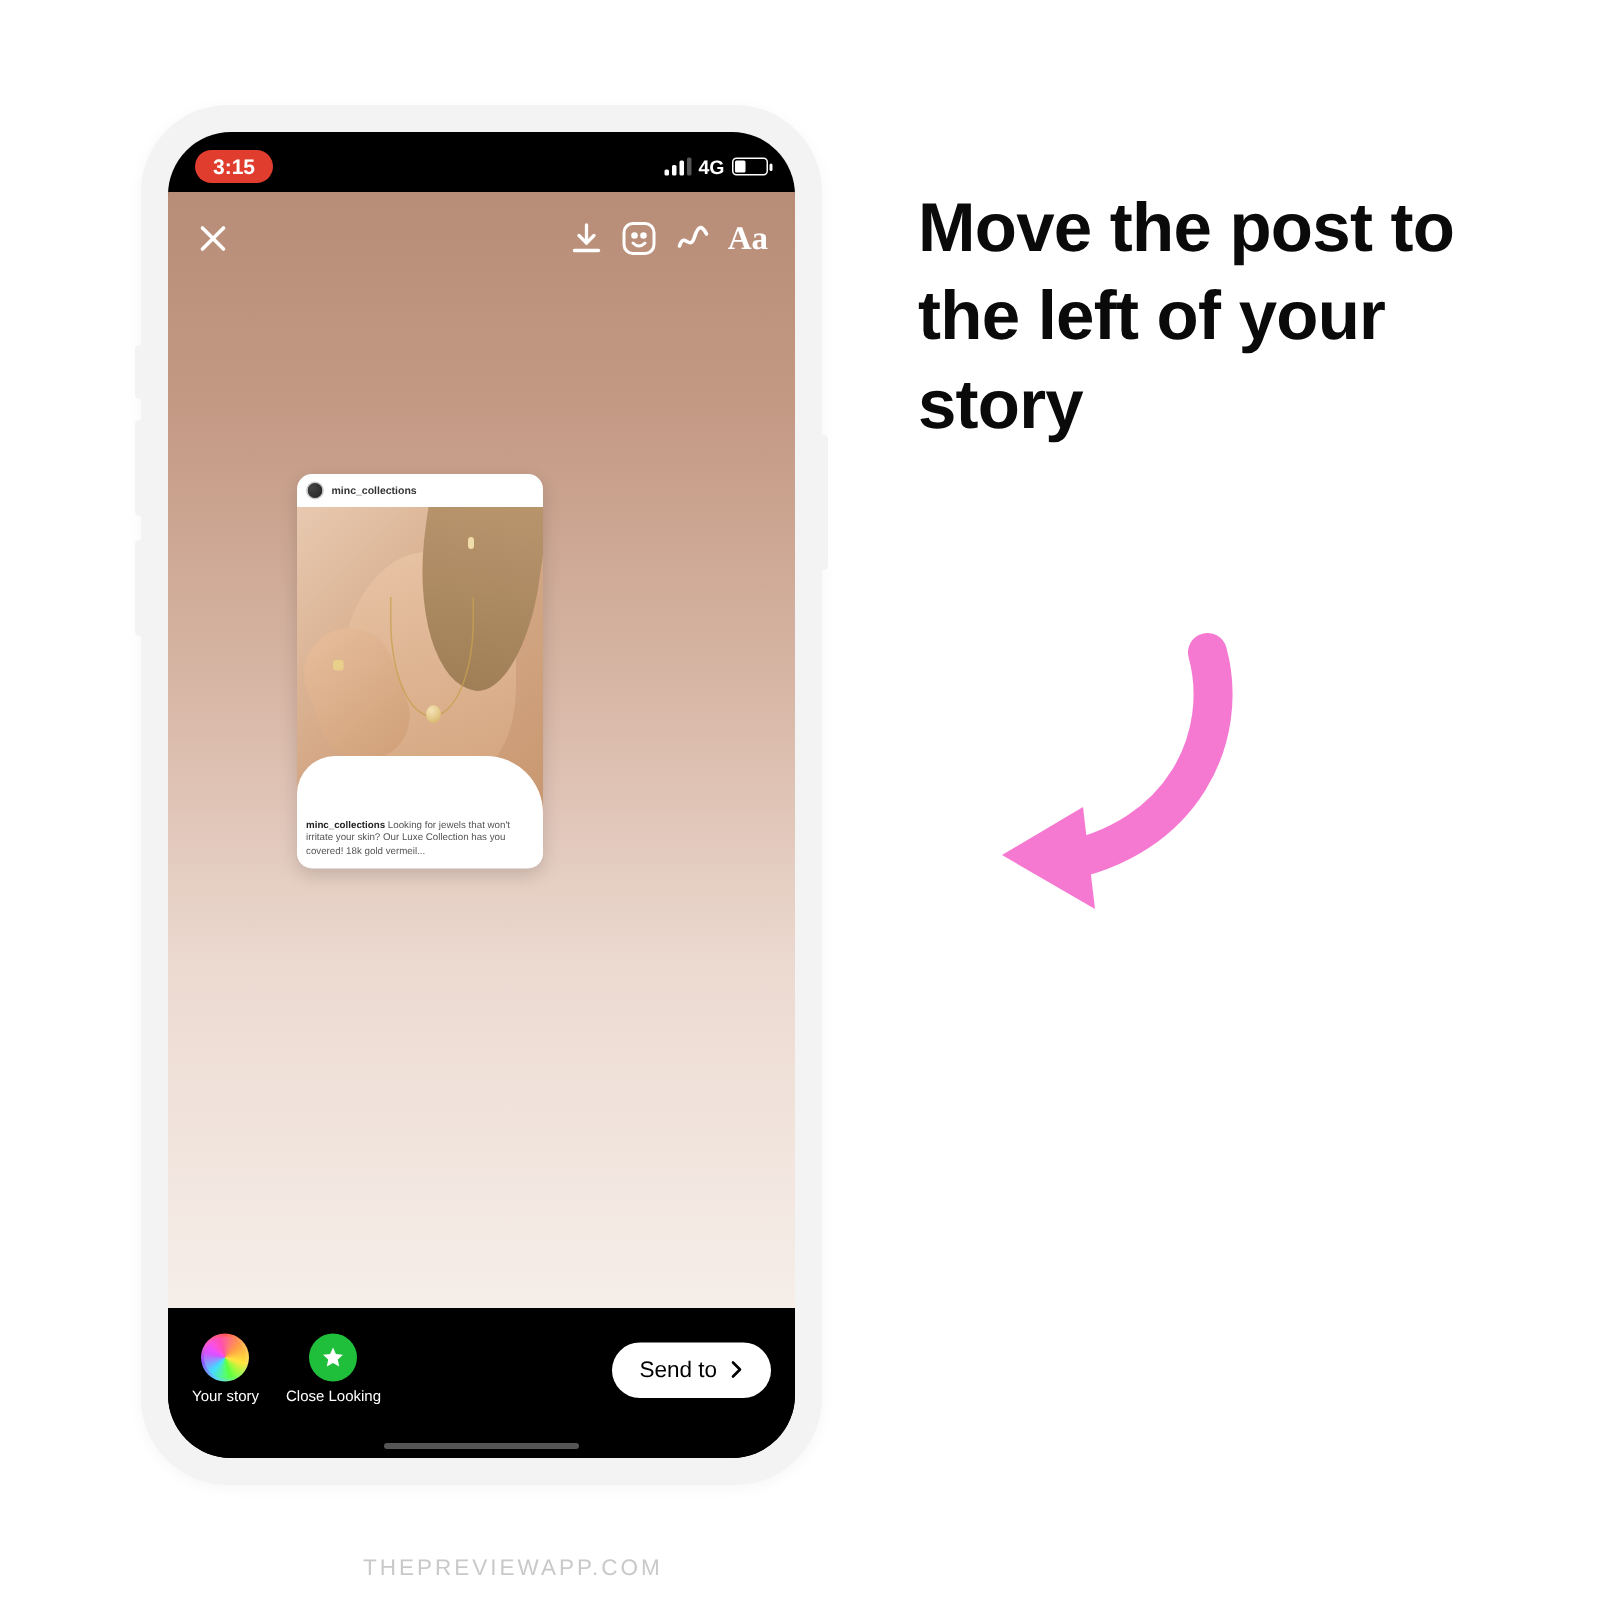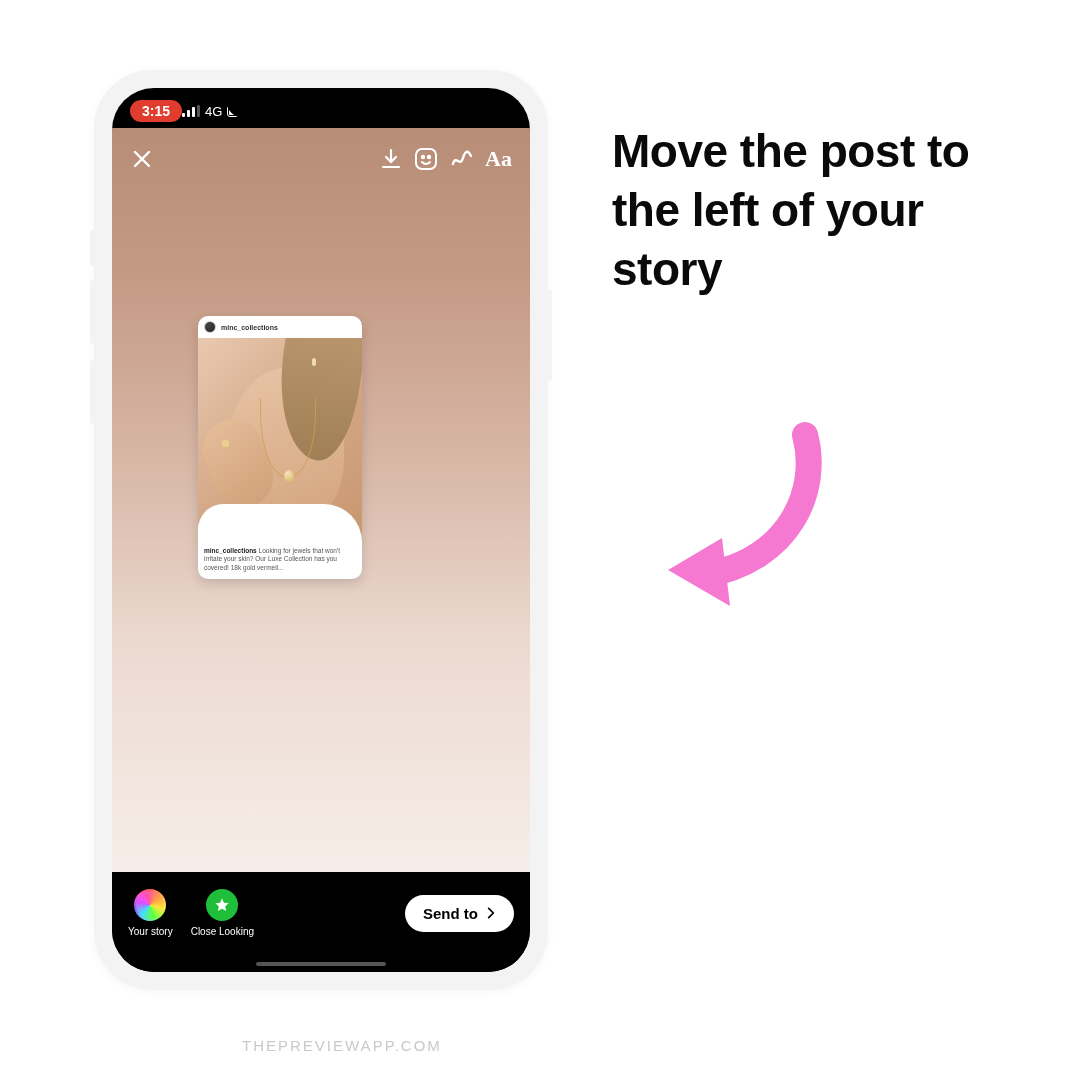--- a/index.html
+++ b/index.html
@@ -60,20 +60,21 @@
 
   
   .status-bar {
     position: absolute;
     top: 0;
     left: 0;
     right: 0;
     height: 40px;
     display: flex;
     align-items: center;
+    justify-content: space-between;
     padding: 0 18px;
     z-index: 40;
   }
   .rec-pill {
     background: #e03d2f;
     color: #fff;
     font-weight: 600;
     font-size: 14px;
     padding: 3px 12px;
     border-radius: 14px;
@@ -93,21 +94,21 @@
   }
   .signal-bars span {
     width: 3px;
     background: #fff;
     border-radius: 1px;
   }
   .signal-bars span:nth-child(1){height:4px;}
   .signal-bars span:nth-child(2){height:7px;}
   .signal-bars span:nth-child(3){height:10px;}
   .signal-bars span:nth-child(4){height:12px; background:#555;}
-  .net-label { color: #fff; font-size: 13px; font-weight: 400; }
+  .net-label { color: #fff; font-size: 13px; font-weight: 700; }
   .battery {
     width: 24px;
     height: 12px;
     border: 1.5px solid #fff;
     border-radius: 3px;
     position: relative;
   }
   .battery::after {
     content:'';
     position:absolute;
@@ -327,21 +328,21 @@
   }
   .send-btn {
     margin-left: auto;
     background: #fff;
     border-radius: 22px;
     padding: 10px 16px 10px 18px;
     display: flex;
     align-items: center;
     gap: 6px;
     font-size: 15px;
-    font-weight: 700;
+    font-weight: 400;
     color: #000;
   }
   .home-indicator {
     position: absolute;
     bottom: 6px;
     left: 50%;
     transform: translateX(-50%);
     width: 130px;
     height: 4px;
     border-radius: 3px;

